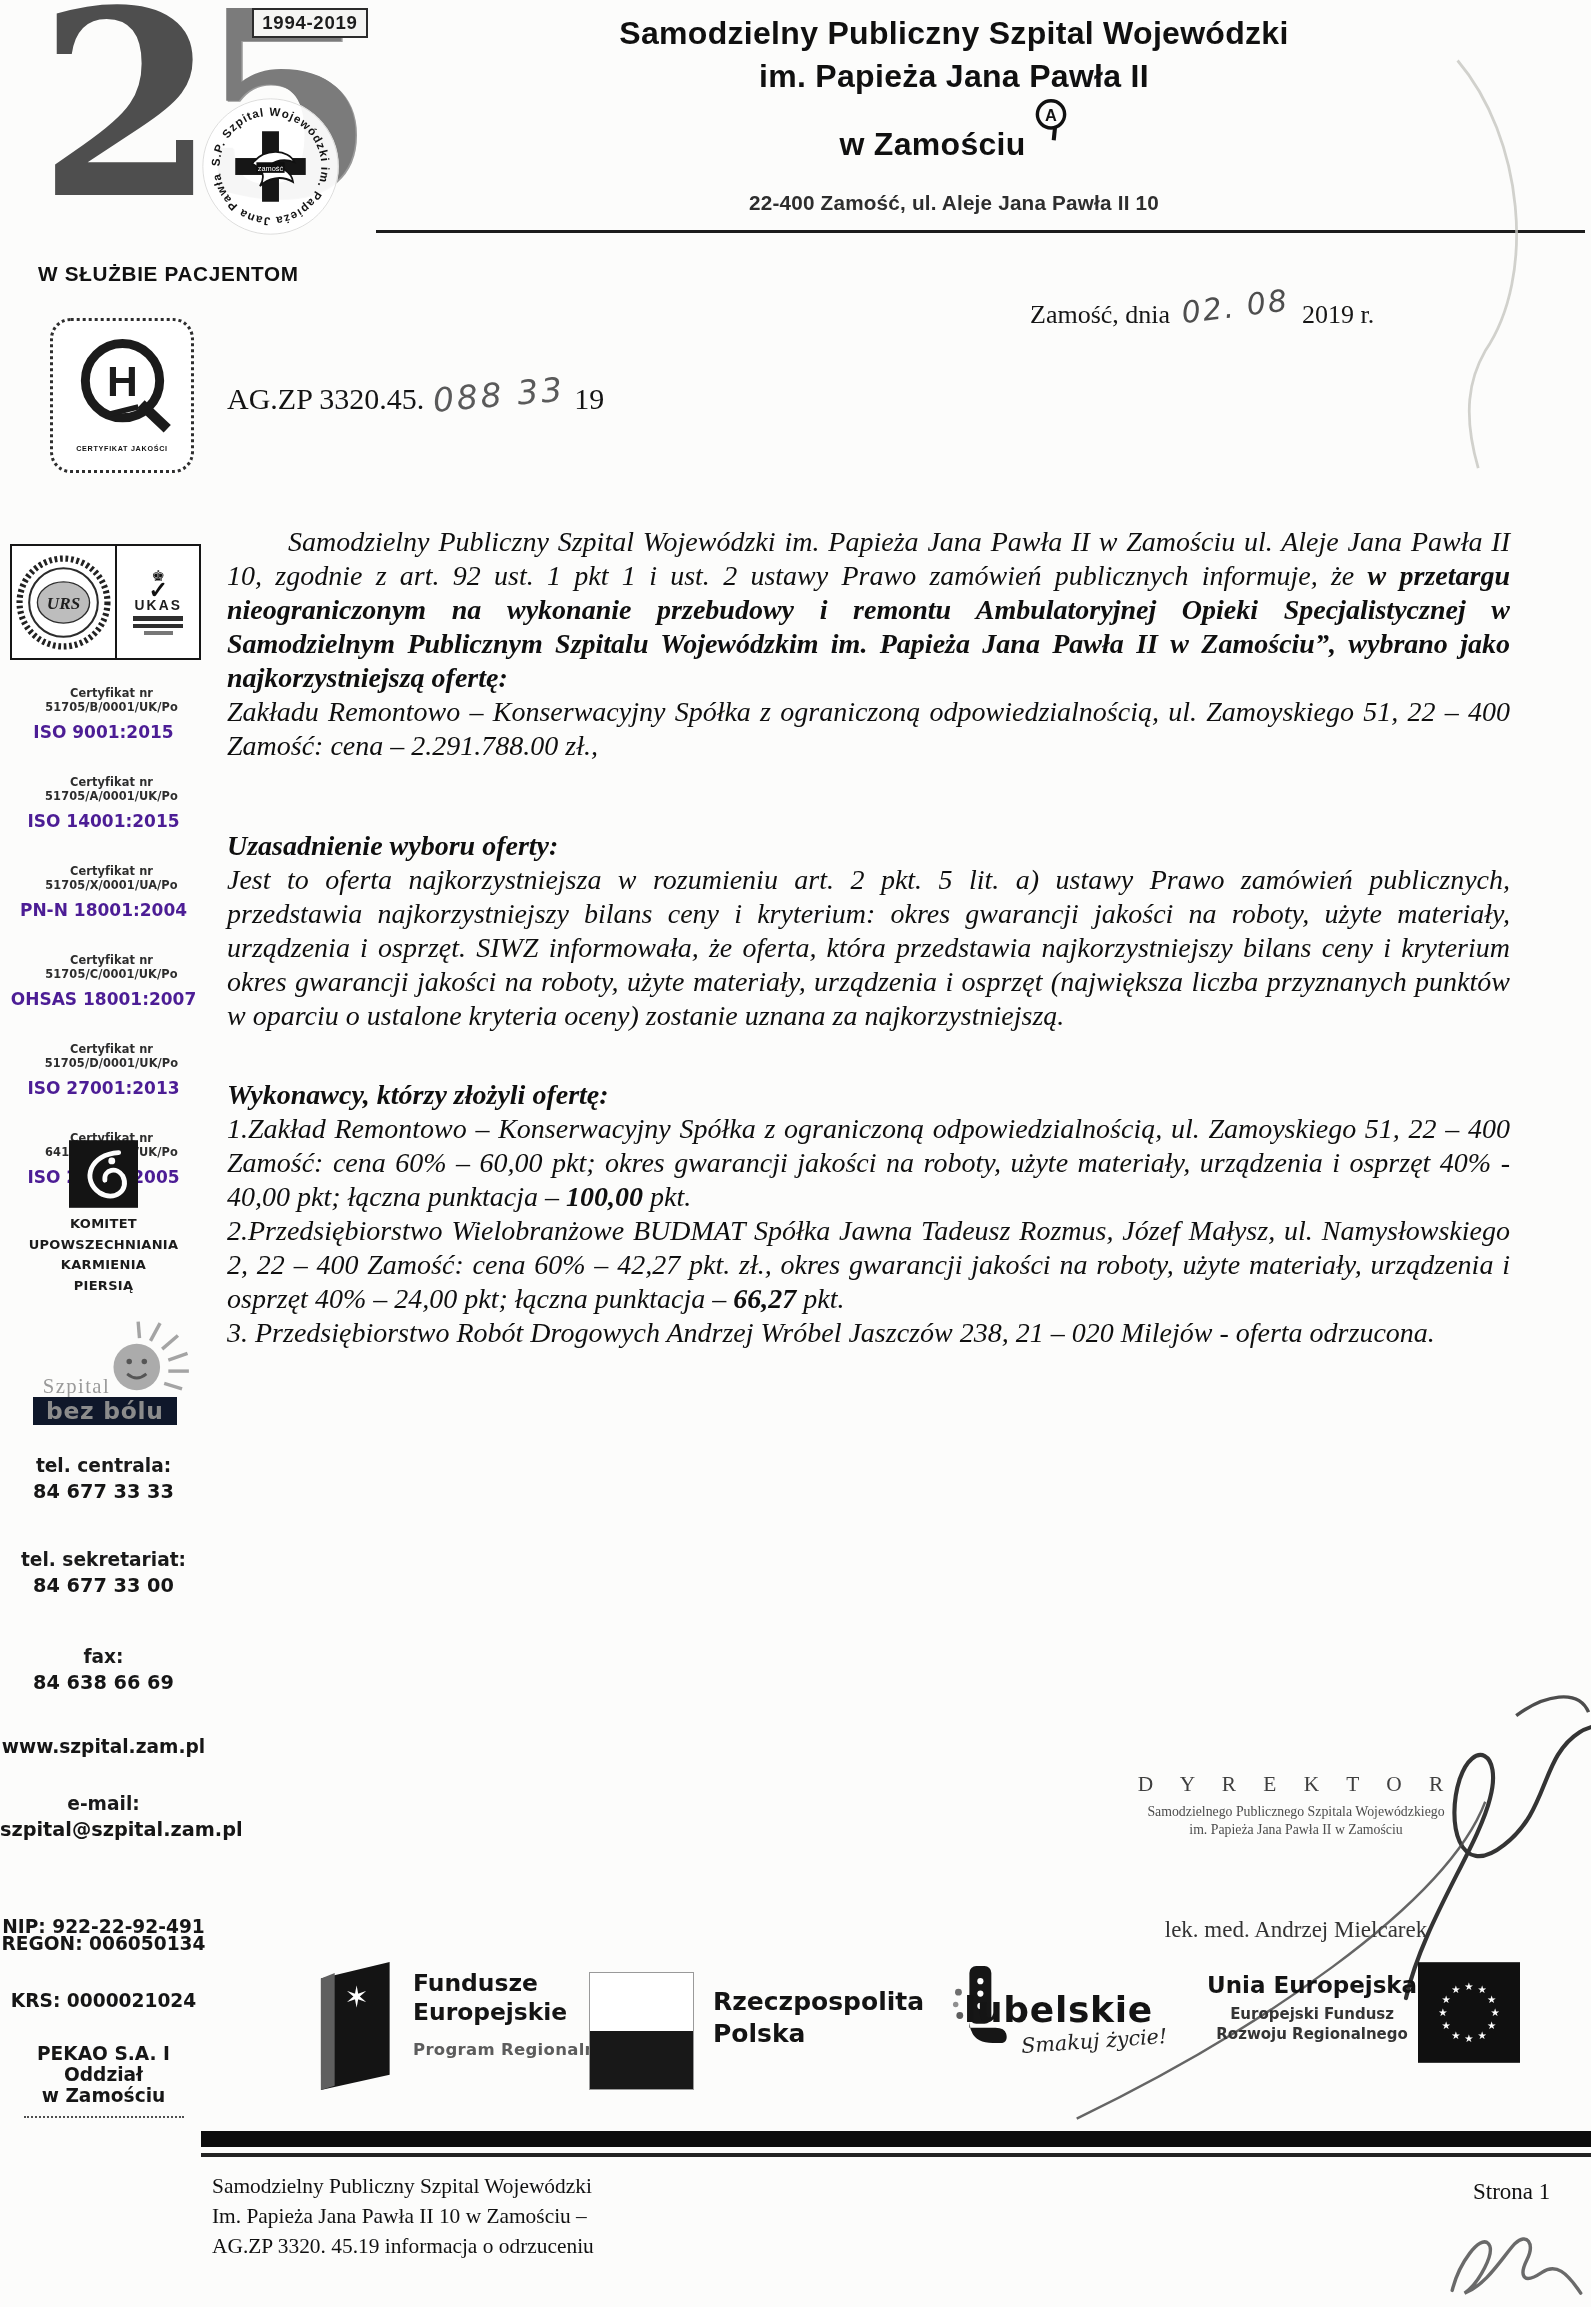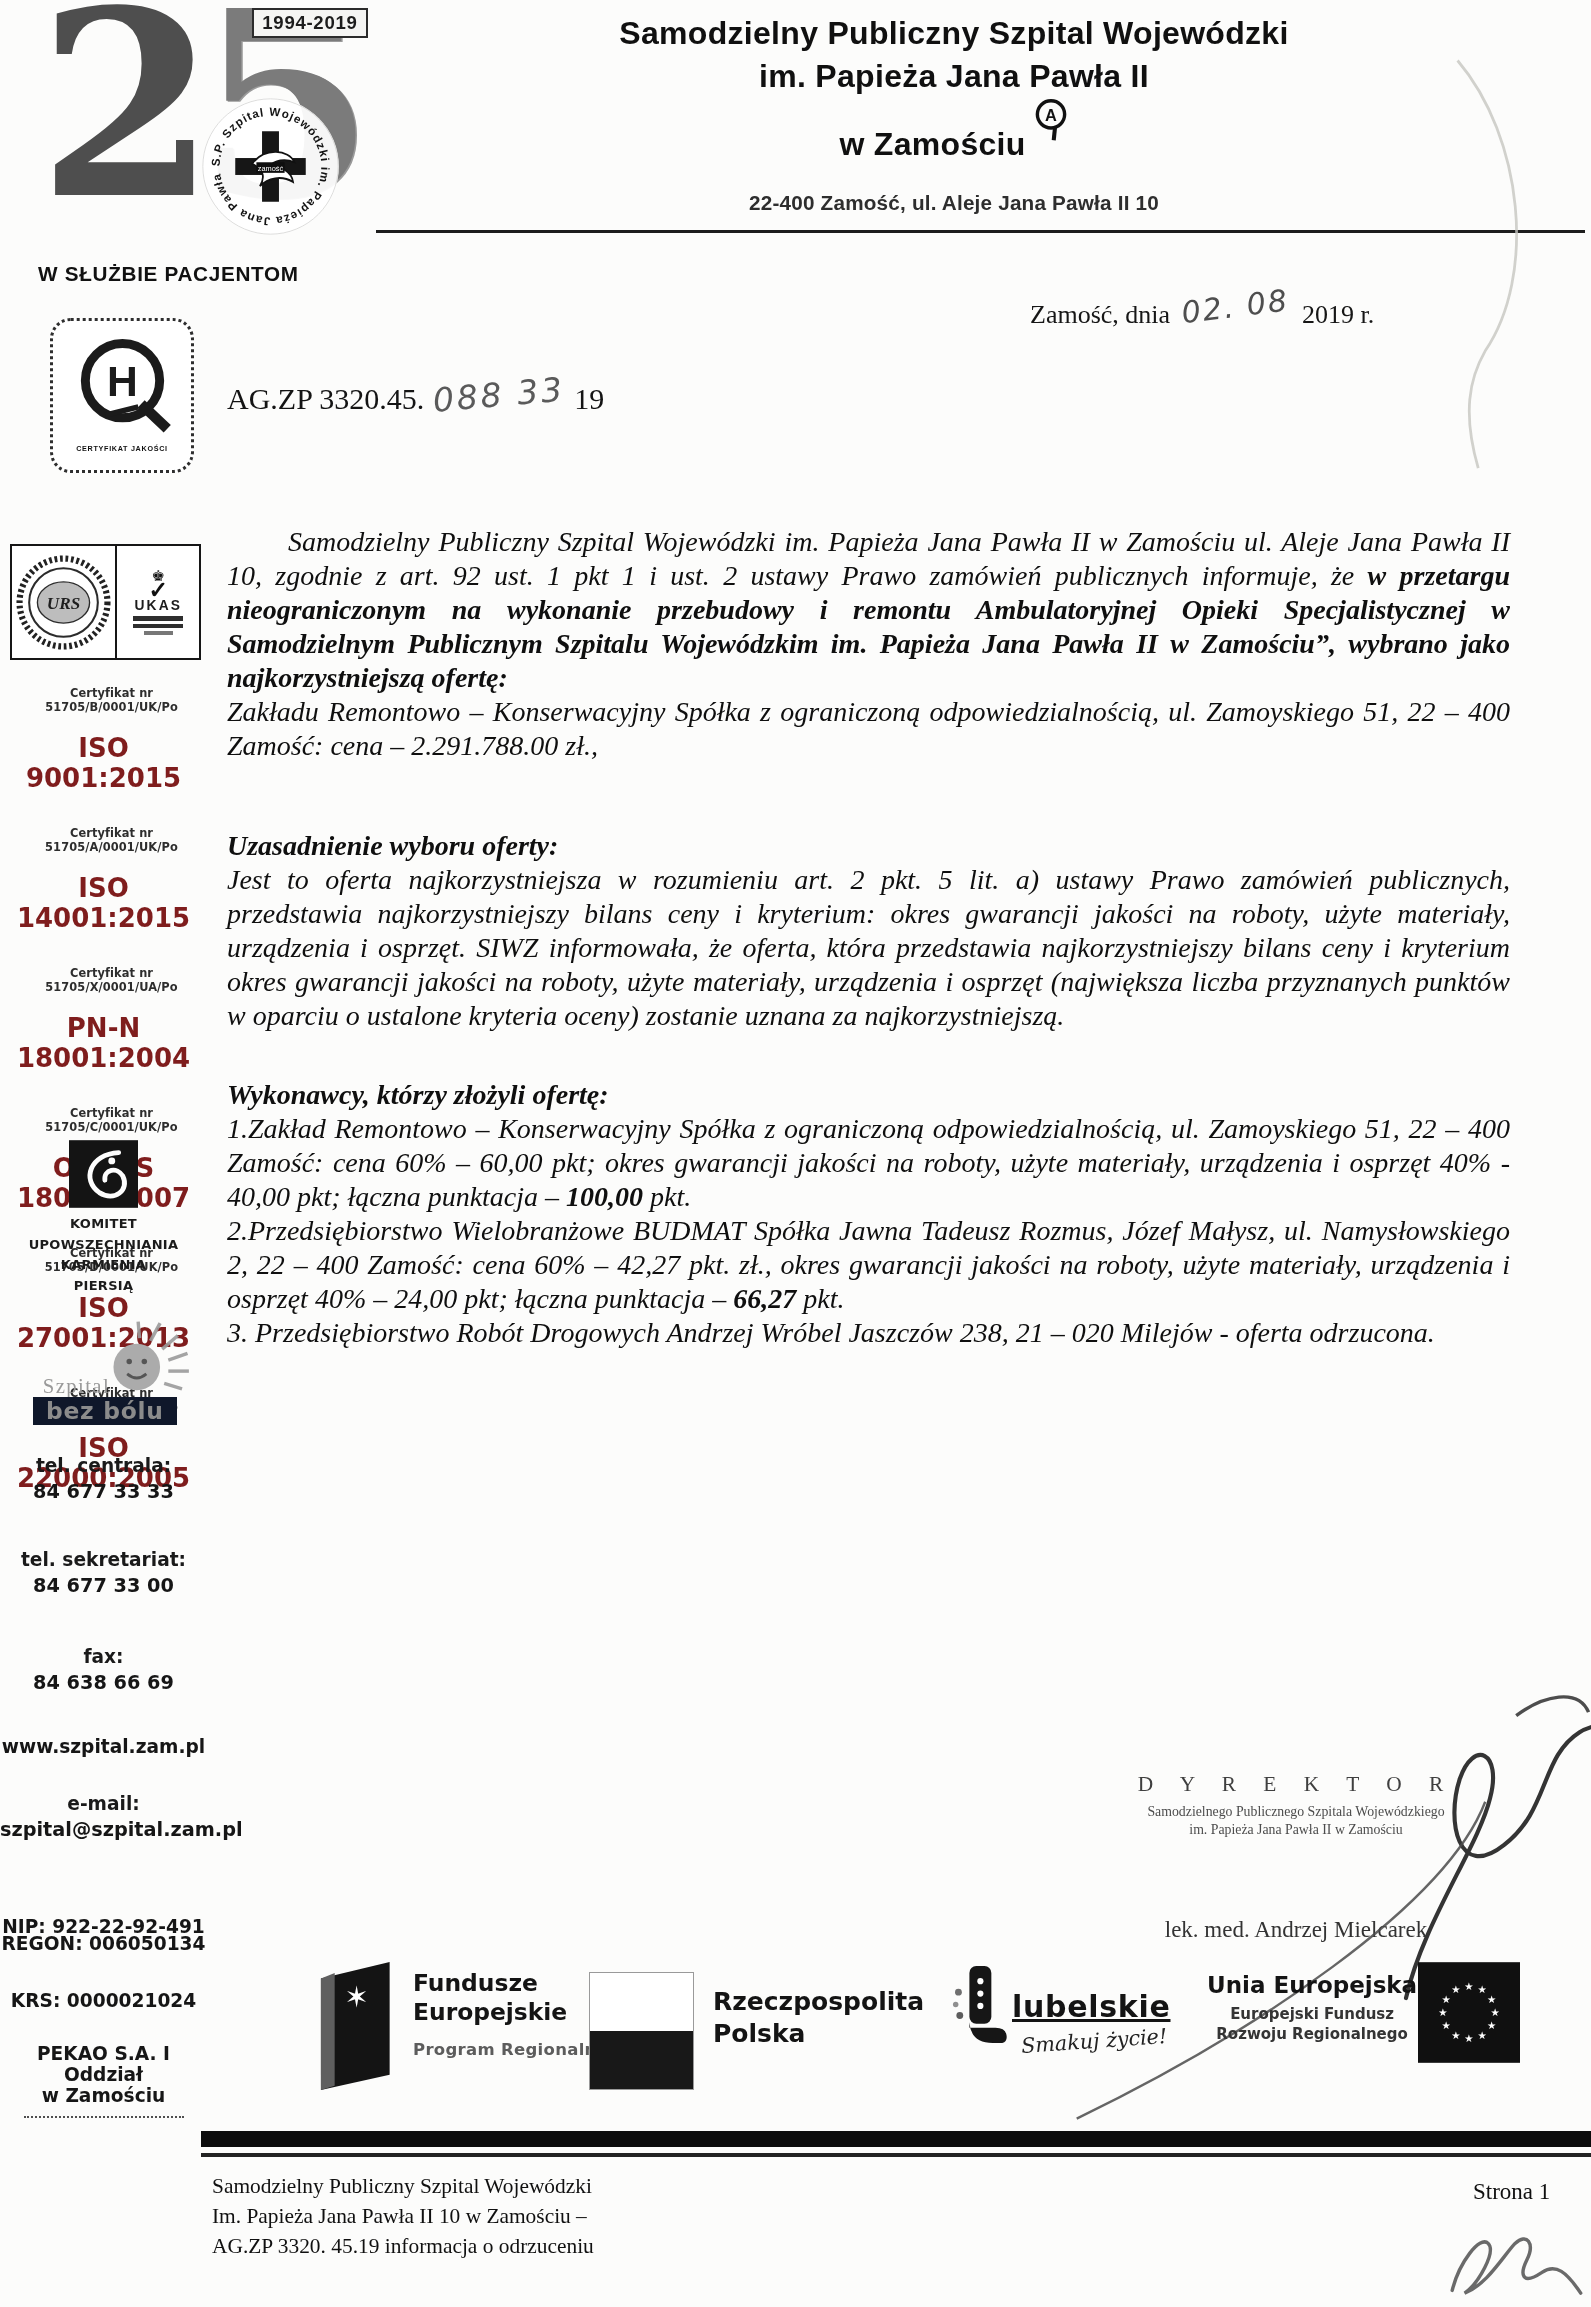--- a/index.html
+++ b/index.html
@@ -63,21 +63,21 @@
              align-items:center;justify-content:center;}
   .ukas-word{font-size:13.8px;font-weight:700;letter-spacing:2.1px;color:#1c1c1c;margin-top:-2.8px;}
   .ukas-bar{width:50px;height:4.8px;background:#2e2e2e;margin-top:2.8px;}
   .ukas-bar.small{width:29px;height:3.4px;background:#777;}
   .crown{font-size:15px;line-height:13.8px;color:#111;}
   .tick{font-size:23.4px;font-weight:700;line-height:20.7px;color:#111;margin-top:-2.8px;}
 
   .certs{top:686px;}
   .cert{margin-bottom:33px;}
   .cert-nr{font-family:"DejaVu Sans",sans-serif;font-size:11.4px;font-weight:700;color:#2d2d2d;letter-spacing:0.1px;padding-left:16px;}
-  .cert-std{font-family:"DejaVu Sans",sans-serif;font-size:26px;font-weight:700;color:#7f1d1d;margin-top:19px;}
+  .cert-std{font-family:"DejaVu Sans",sans-serif;font-size:17px;font-weight:700;color:#4c1d95;margin-top:8px;}
 
   .komitet-logo{left:69px;top:1140px;}
   .komitet-text{top:1214px;font-family:"DejaVu Sans",sans-serif;font-size:13px;font-weight:700;
                 line-height:20.7px;letter-spacing:0.3px;color:#1b1b1b;}
 
   .bezbolu{left:13.8px;top:1320px;width:179px;height:117px;}
   .bb-szpital{position:absolute;left:29px;top:55px;font-family:"Liberation Serif",serif;
               font-size:20.7px;color:#9a9a9a;letter-spacing:1.4px;}
   .bb-bezbolu{position:absolute;left:19.3px;top:77px;font-family:"DejaVu Sans",sans-serif;
               font-size:23.4px;font-weight:700;color:#8b8b8b;letter-spacing:0.7px;background:#0f172a;padding:0 13px;}
@@ -88,21 +88,21 @@
   .bank-dots{width:160px;margin:0 auto;border-top:2.8px dotted #4f4f4f;height:0;}
 
   
   .eu-item-title{font-family:"DejaVu Sans",sans-serif;font-weight:700;color:#141414;}
   .fe-text{left:413px;top:1969px;font-size:23.4px;line-height:29px;}
   .fe-sub{font-size:16.5px;color:#5c5c5c;margin-top:8.3px;letter-spacing:0.3px;}
   .rp-flag{left:589px;top:1972px;width:103px;height:116px;border:1.4px solid #9a9a9a;}
   .rp-top{height:50%;background:#fff;}
   .rp-bottom{height:50%;background:#181818;}
   .rp-text{left:713px;top:1986px;font-size:25px;line-height:32px;}
-  .lub-text{left:1012px;top:1989px;font-size:30px;letter-spacing:0.7px;text-decoration:underline;}
+  .lub-text{left:964px;top:1989px;font-size:36px;letter-spacing:0.7px;}
   .lub-slogan{position:absolute;left:1021px;top:2029px;font-family:"DejaVu Serif",serif;font-style:italic;
               font-size:20.7px;color:#222;transform:rotate(-4deg);}
   .ue-text{left:1207px;top:1972px;font-size:23px;text-align:center;}
   .ue-sub{font-size:15px;color:#343434;margin-top:5.5px;line-height:20.7px;}
 
   
   .bar1{left:201px;top:2131px;width:1390px;height:16px;background:#0c0c0c;}
   .bar2{left:201px;top:2153px;width:1390px;height:4.1px;background:#232323;}
   .footer-text{left:212px;top:2171px;font-family:"Liberation Serif",serif;font-size:21.4px;
                line-height:30px;color:#101010;}

